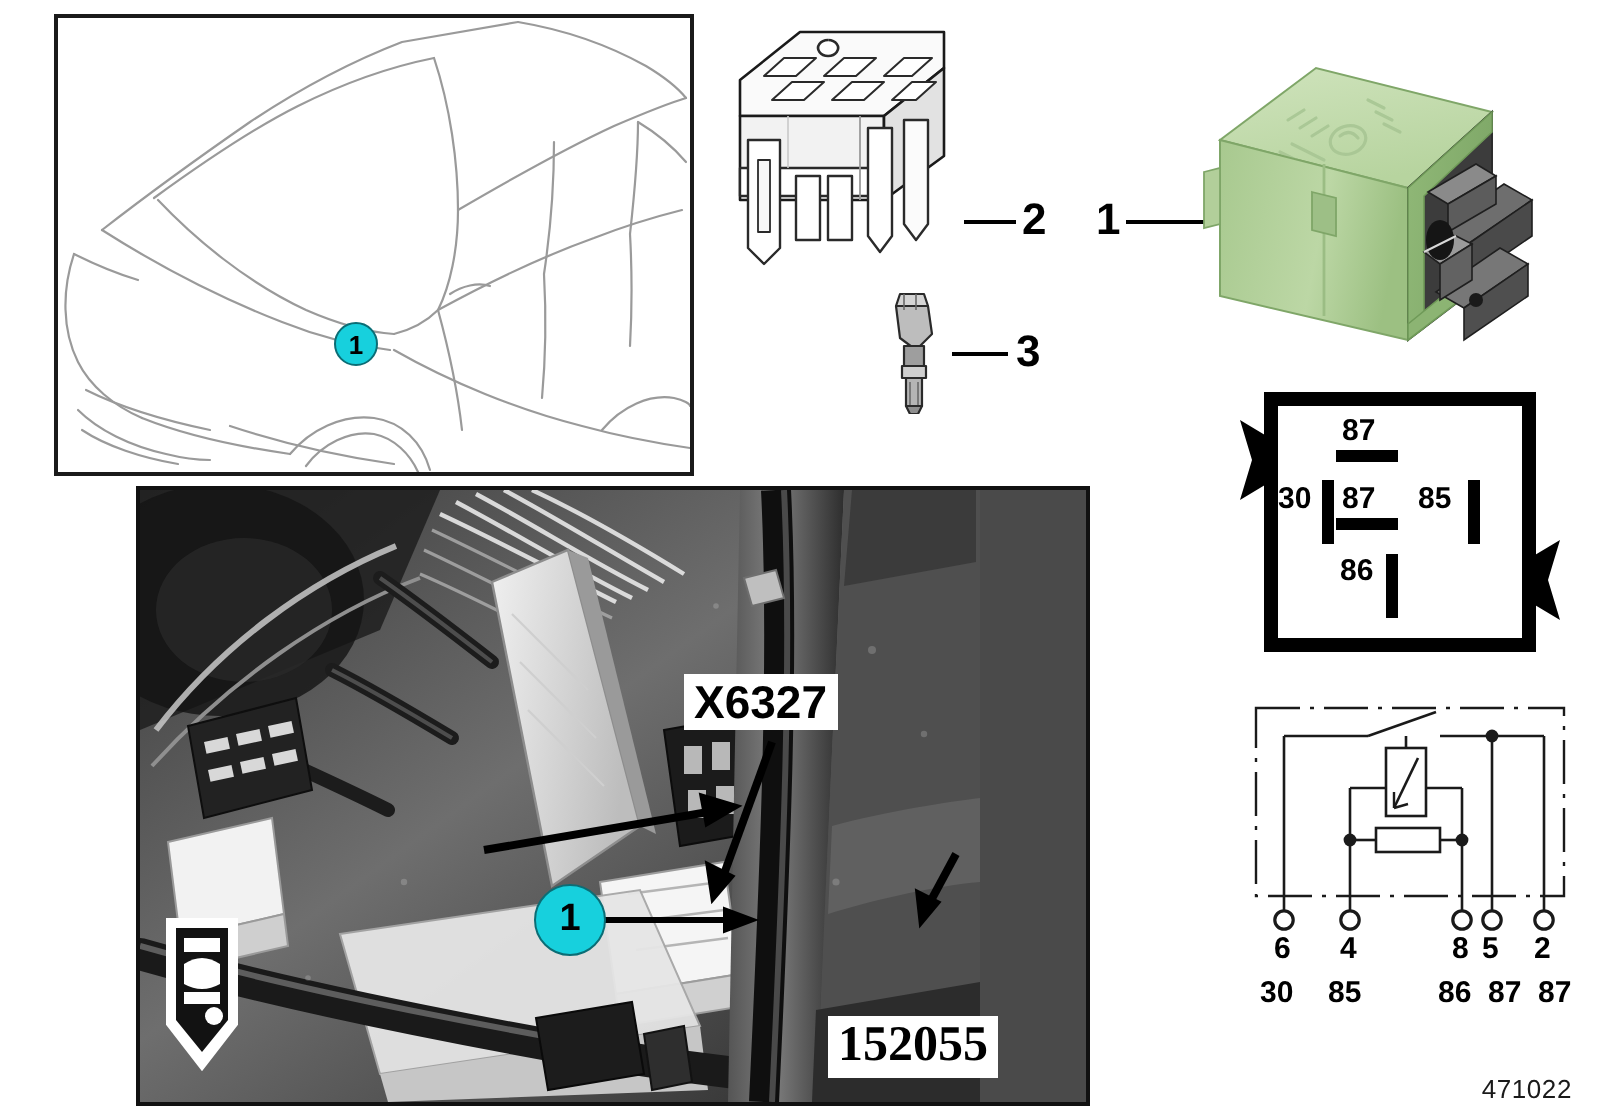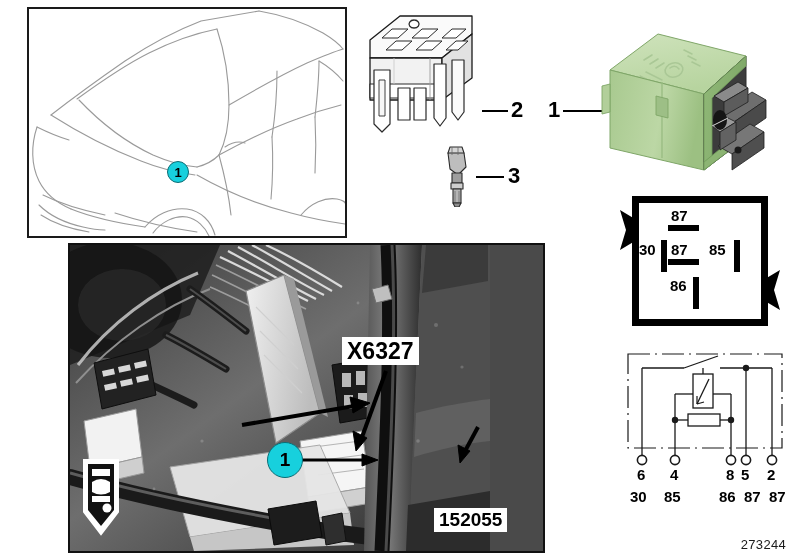--- a/index.html
+++ b/index.html
@@ -526,16 +526,16 @@
 
   <svg class="abs" style="left:9px; top:213px;" width="44" height="80" viewBox="0 0 44 80">
     <polygon points="5,2 39,2 39,54 22,76 5,54" fill="#ffffff" stroke="#ffffff" stroke-width="2"></polygon>
     <polygon points="9,6 35,6 35,52 22,68 9,52" fill="#121212"></polygon>
     <rect x="13" y="11" width="18" height="7" fill="#ffffff"></rect>
     <path d="M13 24 q9 -6 18 0 l0 10 q-9 5 -18 0 Z" fill="#ffffff"></path>
     <rect x="13" y="38" width="18" height="6" fill="#ffffff"></rect>
     <circle cx="28" cy="50" r="4.5" fill="#ffffff"></circle>
   </svg>
 
-  <div class="abs photo-label" style="left:364px; top:263px; font-size:19px;">152055</div>
-</div>
-
-<div class="abs" id="drawing-number">273244</div>
+  <div class="abs photo-label" style="left:344px; top:263px; font-size:25px;font-family:Liberation Serif, serif;">152055</div>
+</div>
+
+<div class="abs" id="drawing-number">471022</div>
 
 </body></html>

